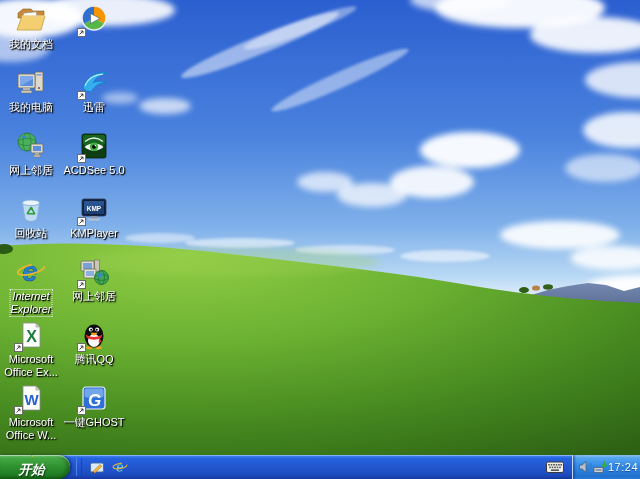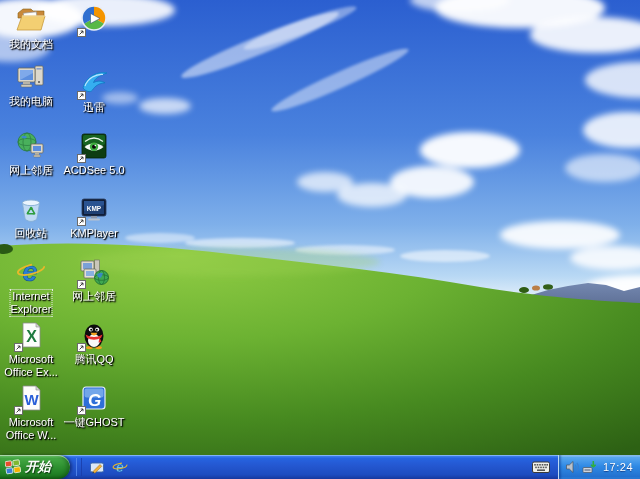--- a/index.html
+++ b/index.html
@@ -13,43 +13,43 @@
   .icon-art{position:relative;width:32px;height:32px;margin:0 auto;}
   .icon-art svg{display:block;}
   .badge{position:absolute;left:-1px;bottom:-1px;width:9px;height:9px;
          background:#fff;border:1px solid #6b6b6b;box-sizing:border-box;}
   .badge svg{display:block;width:100%;height:100%;}
   .icon-label{position:relative;left:50%;transform:translateX(-50%);
               width:max-content;max-width:92px;margin-top:2px;
               font-size:11px;line-height:13px;color:#fff;text-align:center;
               white-space:pre-line;
               text-shadow:1px 1px 1px #000,1px 1px 2px #000;}
-  .icon-label.selected{outline:1px dotted #e8e8e8;}
+  .icon-label.selected{outline:1px dotted #e8e8e8;font-style:italic;}
   
   .taskbar{position:absolute;left:0;bottom:0;width:640px;height:24px;
            display:flex;align-items:stretch;
            background:linear-gradient(180deg,#6ea6f7 0%,#3a7bea 6%,#2663e0 14%,
                       #2457d0 45%,#1d4cc0 82%,#16389e 100%);
            box-shadow:inset 0 1px 0 #7fb2f8;}
   .start-button{display:flex;align-items:center;gap:4px;width:70px;
            padding:0 12px 0 5px;box-sizing:border-box;
            background:linear-gradient(180deg,#7ed67e 0%,#44a944 14%,#2f9231 48%,
                       #1f7c22 84%,#156315 100%);
            border-radius:0 12px 12px 0;
            box-shadow:inset 0 1px 0 rgba(255,255,255,.45),
                       inset -3px 0 4px rgba(0,40,0,.35),
-                      2px 0 3px rgba(0,0,30,.4);}
+                      2px 0 3px rgba(0,0,30,.4);flex-direction:column;}
   .start-text{font-style:italic;font-weight:bold;font-size:13px;color:#fff;
            text-shadow:1px 1px 1px rgba(0,0,0,.55);white-space:nowrap;}
   .ql-handle{width:4px;margin:3px 2px 3px 6px;border-left:1px solid #5a8ef0;
            border-right:1px solid #1a3da8;opacity:.8;}
   .ql{display:flex;align-items:center;gap:5px;padding:0 4px;}
   .ql-icon{width:18px;height:18px;display:flex;align-items:center;justify-content:center;}
   .lang{margin-left:auto;display:flex;align-items:center;padding:0 8px;}
-  .tray{display:flex;align-items:center;width:82px;padding:0 7px 0 5px;box-sizing:border-box;
+  .tray{display:flex;align-items:center;width:68px;padding:0 7px 0 5px;box-sizing:border-box;
         background:linear-gradient(180deg,#a6d4f9 0%,#59a7ef 10%,#2e89e5 48%,
                    #2371cf 90%,#2e86e0 100%);
         border-left:1px solid #bcd8f5;
         box-shadow:inset 2px 0 2px rgba(10,50,130,.45);}
   .tray-icon{width:16px;height:16px;display:flex;align-items:center;justify-content:center;margin-right:1px;}
   .clock{margin-left:auto;font-size:11px;color:#fff;letter-spacing:.5px;
          text-shadow:0 1px 1px rgba(0,0,60,.5);}
 </style>
 </head>
 <body>
@@ -135,21 +135,21 @@
         <svg viewBox="0 0 32 32" width="32" height="32">
           <path d="M3 9 L8 5 h8 l2 2 h11 v7 H3 Z" fill="#c8883a" stroke="#8a6312" stroke-width=".6"></path>
           <rect x="9" y="8.5" width="13" height="13" fill="#fdfdfb" stroke="#9a9a9a" stroke-width=".7" transform="rotate(-6 15.5 15)"></rect>
           <path d="M2 26 L7 12 h23 l-4 14 Z" fill="#f3cf72" stroke="#c89b3c" stroke-width=".8"></path>
           <path d="M7 12 h23" stroke="#fbe7ad" stroke-width="1" fill="none"></path>
         </svg>
       </div>
       <div class="icon-label">我的文档</div>
     </div>
 
-    <div class="icon-cell" style="left:0;top:61px">
+    <div class="icon-cell" style="left:0;top:67px">
       <div class="icon-art">
         <svg viewBox="0 0 32 32" width="32" height="32">
           <rect x="20" y="5" width="8" height="19" rx="1" fill="#dcd8cc" stroke="#6b6b5e" stroke-width=".8"></rect>
           <rect x="21.5" y="7" width="5" height="1.6" fill="#8aa0c8"></rect>
           <circle cx="24" cy="21" r="1" fill="#555"></circle>
           <rect x="3" y="7" width="17" height="14" rx="1.5" fill="#dcd8cc" stroke="#6b6b5e" stroke-width=".8"></rect>
           <rect x="5" y="9" width="13" height="10" fill="#5c8ede"></rect>
           <path d="M5 9 h13 v3 l-13 7 Z" fill="#88b0ec" opacity=".8"></path>
           <rect x="8" y="21" width="7" height="2.5" fill="#b8b4a8"></rect>
           <rect x="6" y="23.5" width="11" height="2.5" rx="1" fill="#cfcabc" stroke="#6b6b5e" stroke-width=".5"></rect>

